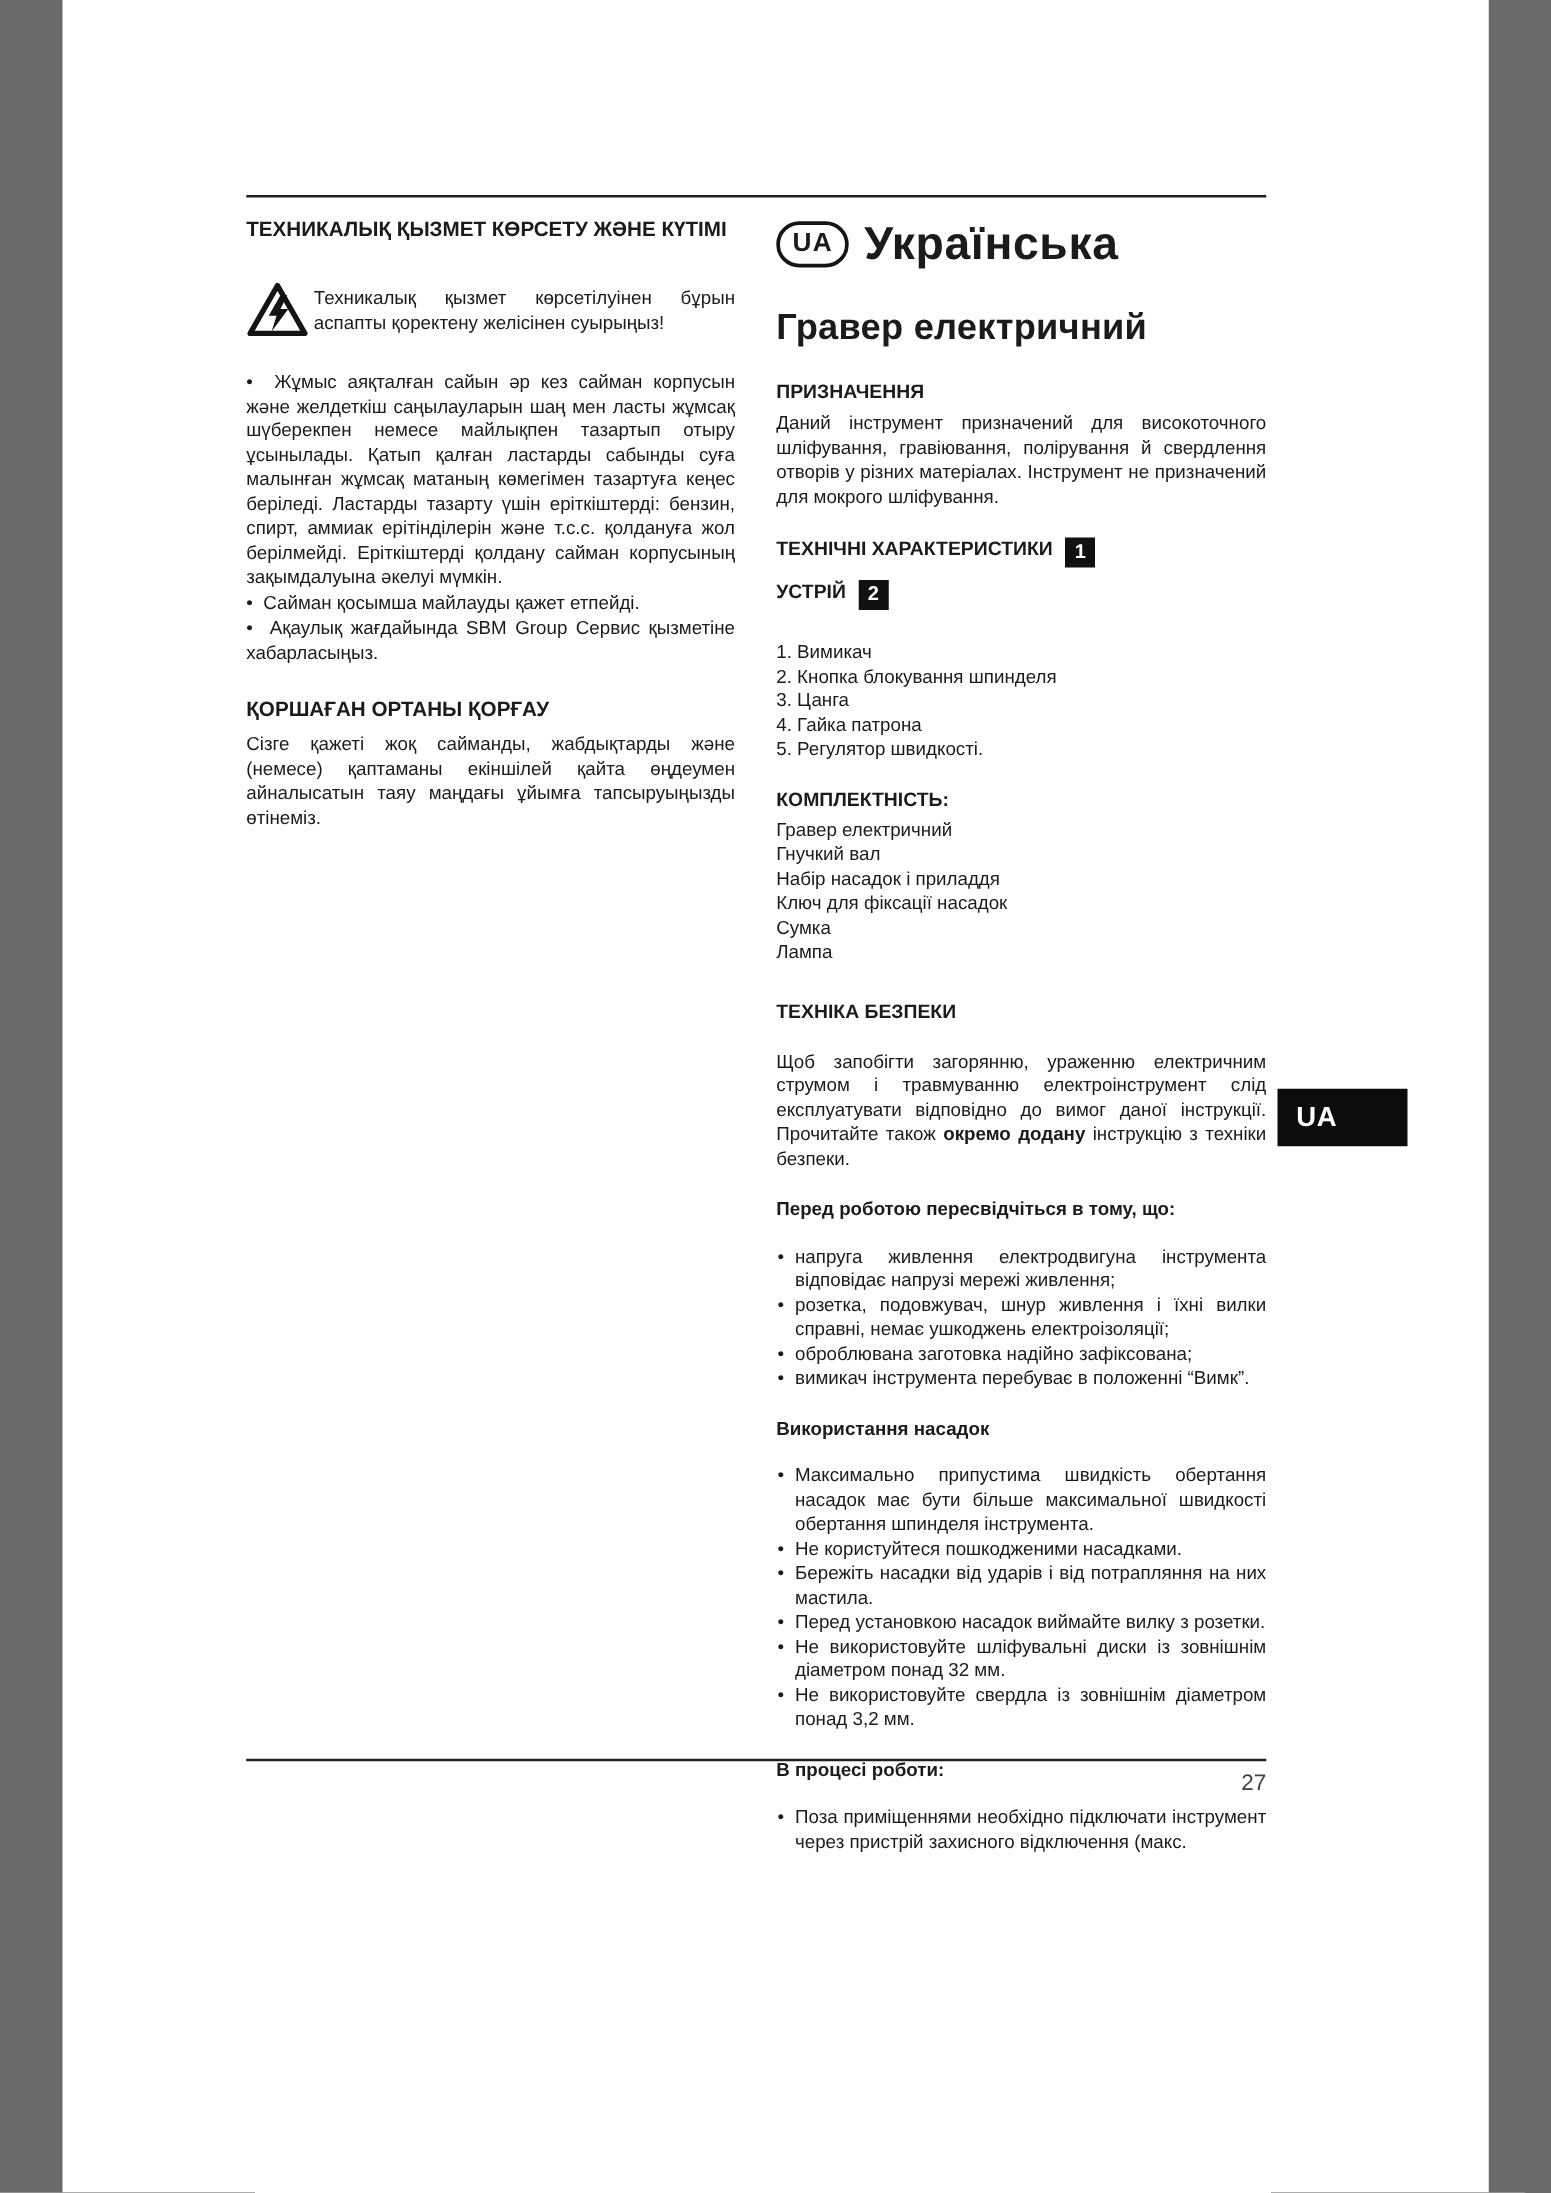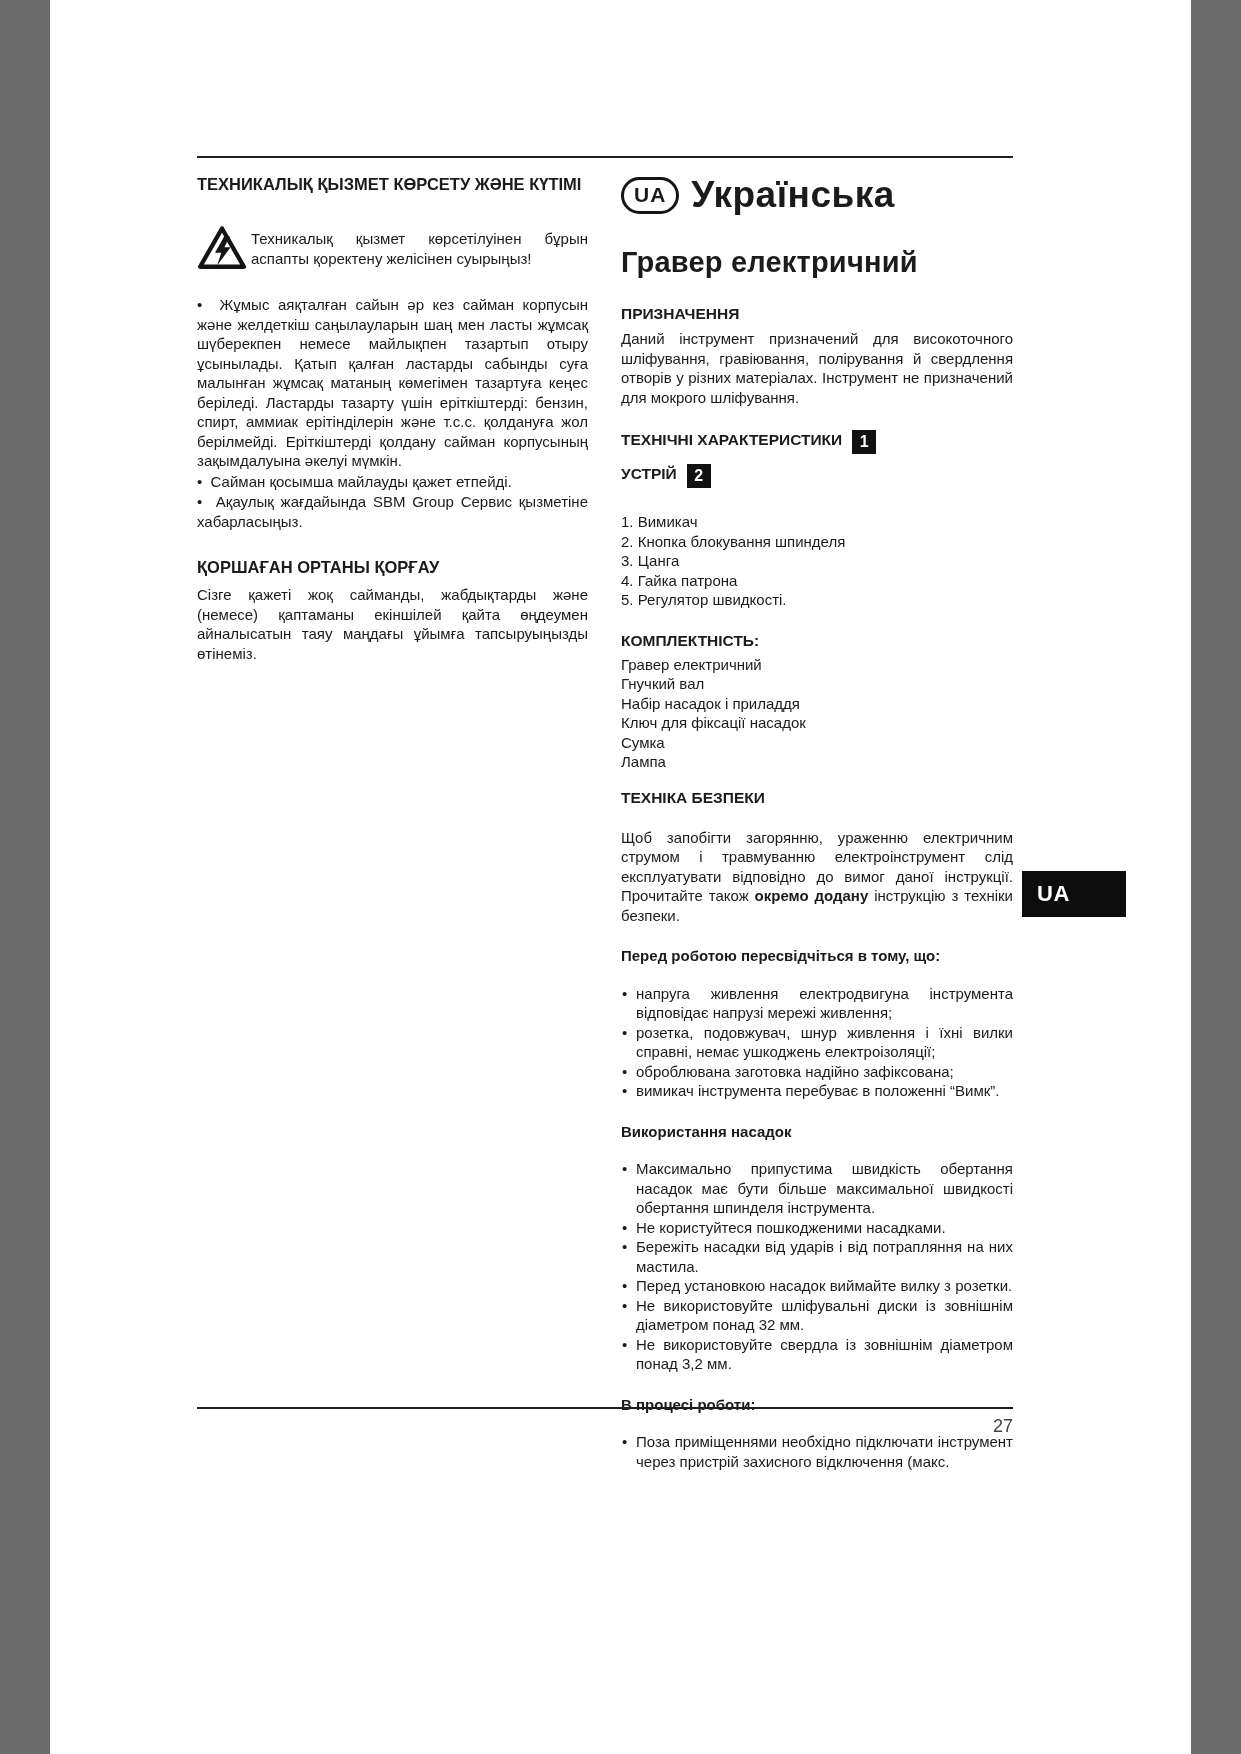--- a/index.html
+++ b/index.html
@@ -54,21 +54,21 @@
   .num-badge {
     display:inline-flex; align-items:center; justify-content:center;
     width:24px; height:24px; background:#111111; color:#ffffff;
     font-size:16px; font-weight:bold;
   }
   .device-list { margin-top:24px; list-style-position:inside; }
   .device-list li { text-align:left; }
   .kit-title { margin-top:21px; }
   .kit-lines { margin-top:4px; }
   .kit-line { text-align:left; }
-  .safety-title { margin-top:16px; }
+  .safety-title { margin-top:28px; }
   .safety-text { margin-top:20px; }
   .safety-text b { font-weight:bold; }
   .sub-head { margin-top:21px; }
   .hang-group { margin-top:18px; }
   .hang { position:relative; padding-left:15px; }
   .hang::before { content:"•"; position:absolute; left:1px; }
   .ua-tab {
     position:absolute; left:972px; top:871px; width:104px; height:46px;
     background:#0c0c0c; color:#ffffff; display:flex; align-items:center;
     padding-left:15px; font-size:22px; font-weight:bold; letter-spacing:0.5px;

